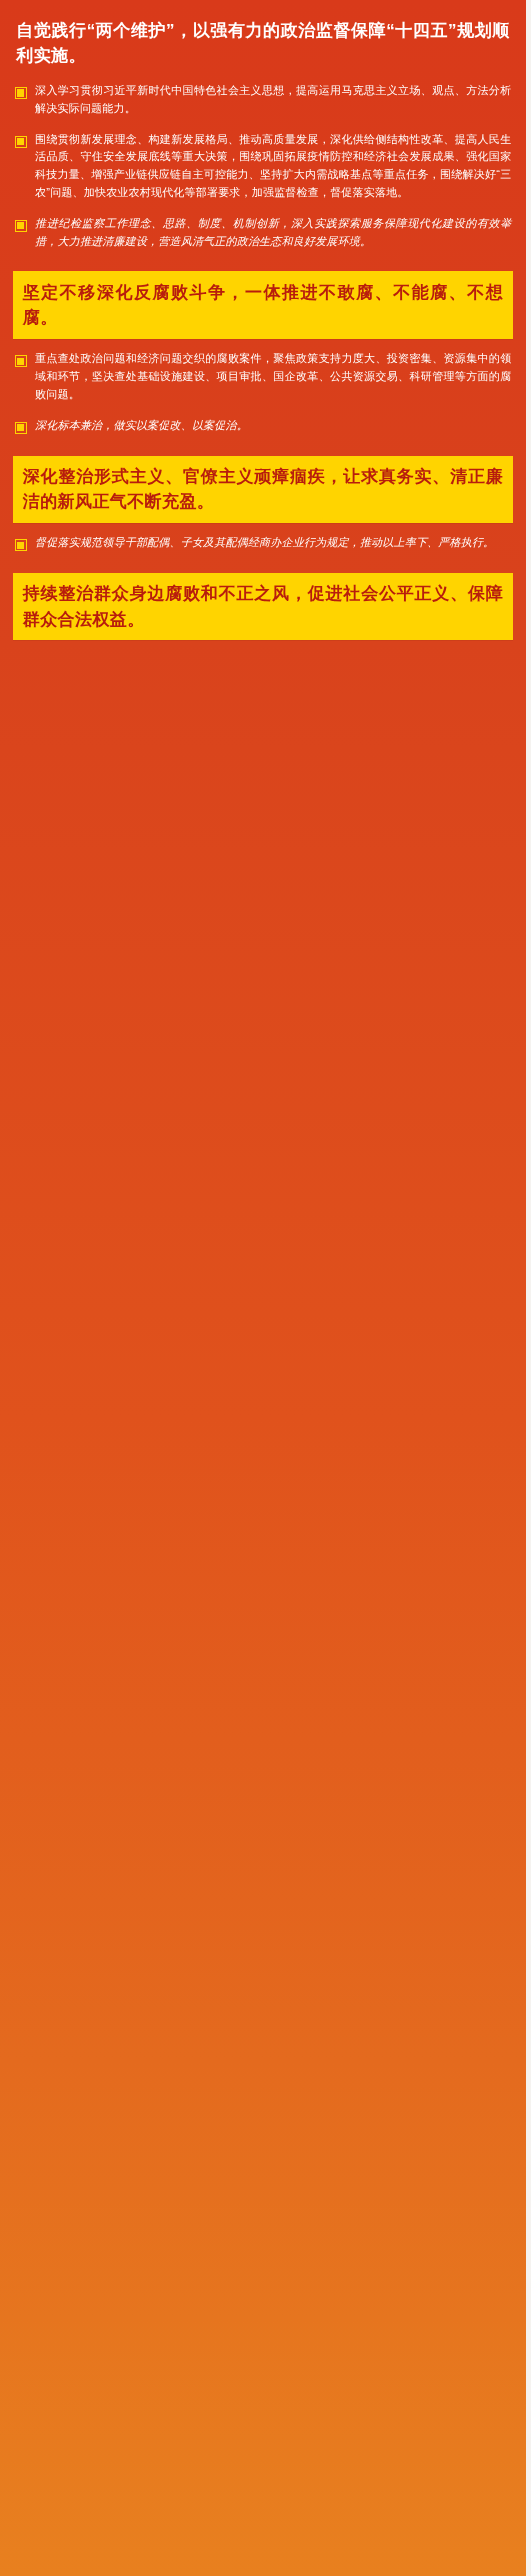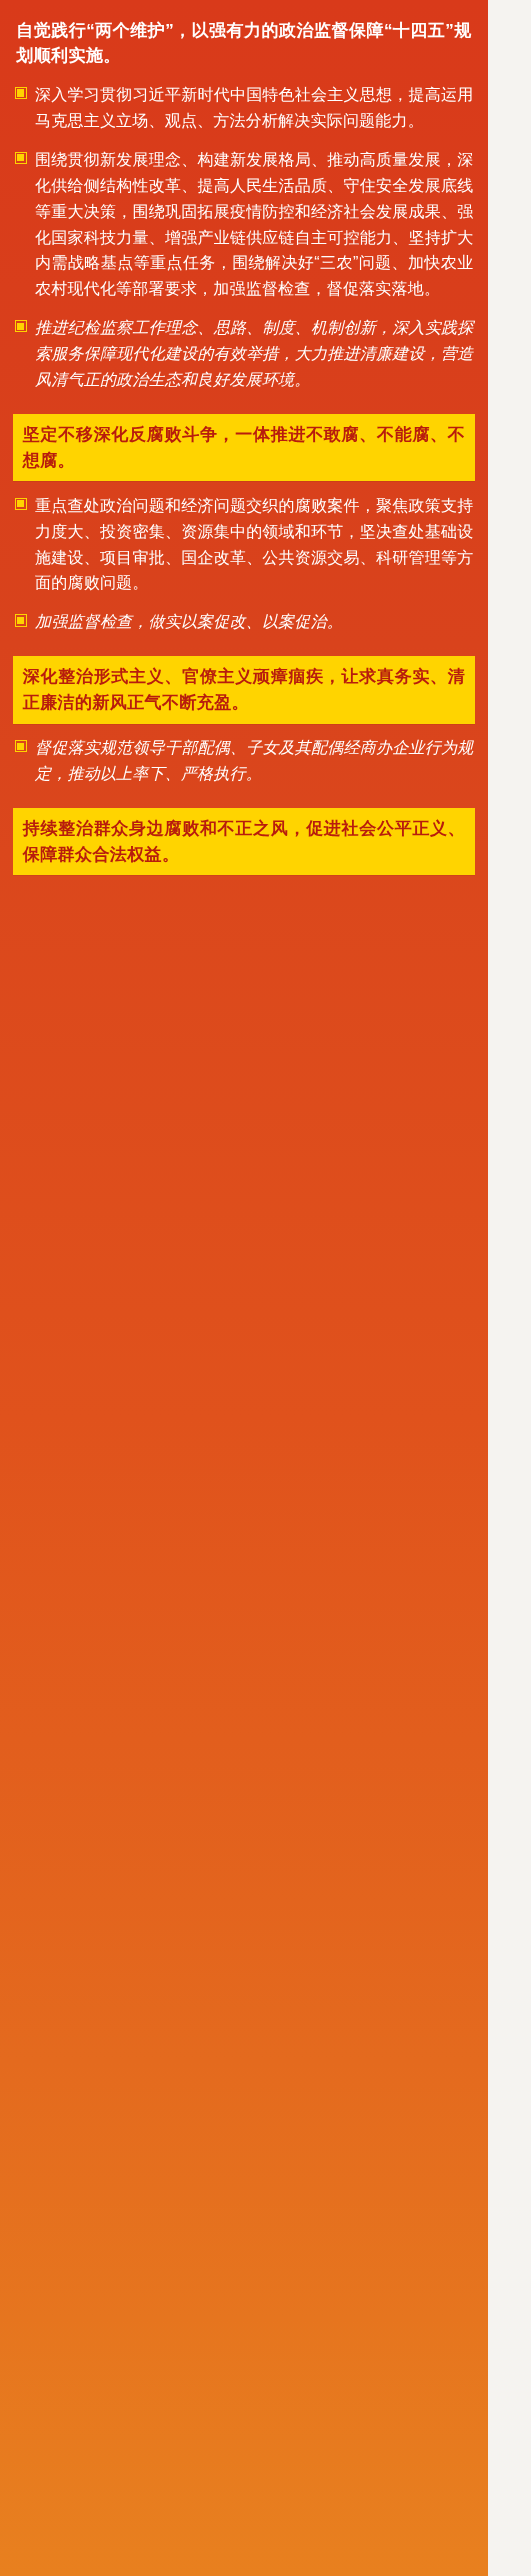--- a/index.html
+++ b/index.html
@@ -6,21 +6,21 @@
   html, body {
     margin: 0;
     padding: 0;
   }
   body {
     width: 532px;
     background: #f5f3f0;
     font-family: "Liberation Sans", "DejaVu Sans", sans-serif;
   }
   .page {
-    width: 488px;
+    width: 526px;
     min-height: 2576px;
     background: linear-gradient(180deg, #d93a1a 0%, #d9431c 25%, #e0521c 55%, #e46a1e 80%, #e8801f 100%);
     padding: 14.7px 13px 19.6px 13px;
   }
   .section {
     margin-bottom: 21px;
   }
   .section:last-child { margin-bottom: 0; margin-top: 19px; }
 
   
@@ -72,21 +72,21 @@
     left: 1.6px;
     top: 1.6px;
     right: 1.6px;
     bottom: 1.6px;
     background: #ffd400;
   }
 
   .item-text {
     flex: 1 1 auto;
     color: #ffffff;
-    font-size: 16px;
+    font-size: 11px;
     line-height: 1.62;
     text-align: justify;
     text-justify: inter-ideograph;
     letter-spacing: 0.2px;
   }
 </style>
 </head>
 <body>
 
 <div class="page">
@@ -110,21 +110,21 @@
       </div>
       <div class="section">
         <div class="heading">坚定不移深化反腐败斗争，一体推进不敢腐、不能腐、不想腐。</div>
         <div class="items">
           <div class="item">
             <span class="bullet"></span>
             <div class="item-text">重点查处政治问题和经济问题交织的腐败案件，聚焦政策支持力度大、投资密集、资源集中的领域和环节，坚决查处基础设施建设、项目审批、国企改革、公共资源交易、科研管理等方面的腐败问题。</div>
           </div>
           <div class="item">
             <span class="bullet"></span>
-            <div class="item-text">加强监督检查，做实以案促改、以案促治。</div>
+            <div class="item-text">深化标本兼治，做实以案促改、以案促治。</div>
           </div>
         </div>
       </div>
       <div class="section">
         <div class="heading">深化整治形式主义、官僚主义顽瘴痼疾，让求真务实、清正廉洁的新风正气不断充盈。</div>
         <div class="items">
           <div class="item">
             <span class="bullet"></span>
             <div class="item-text">督促落实规范领导干部配偶、子女及其配偶经商办企业行为规定，推动以上率下、严格执行。</div>
           </div>

